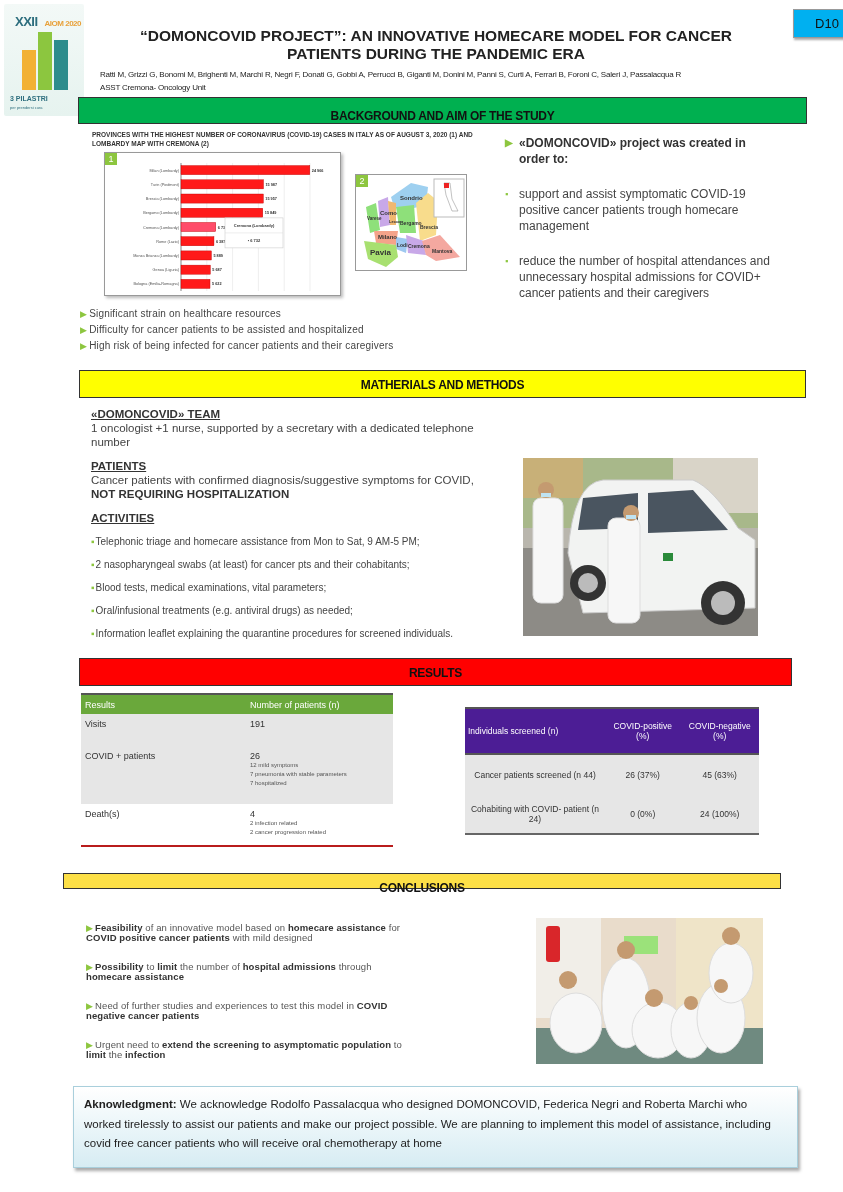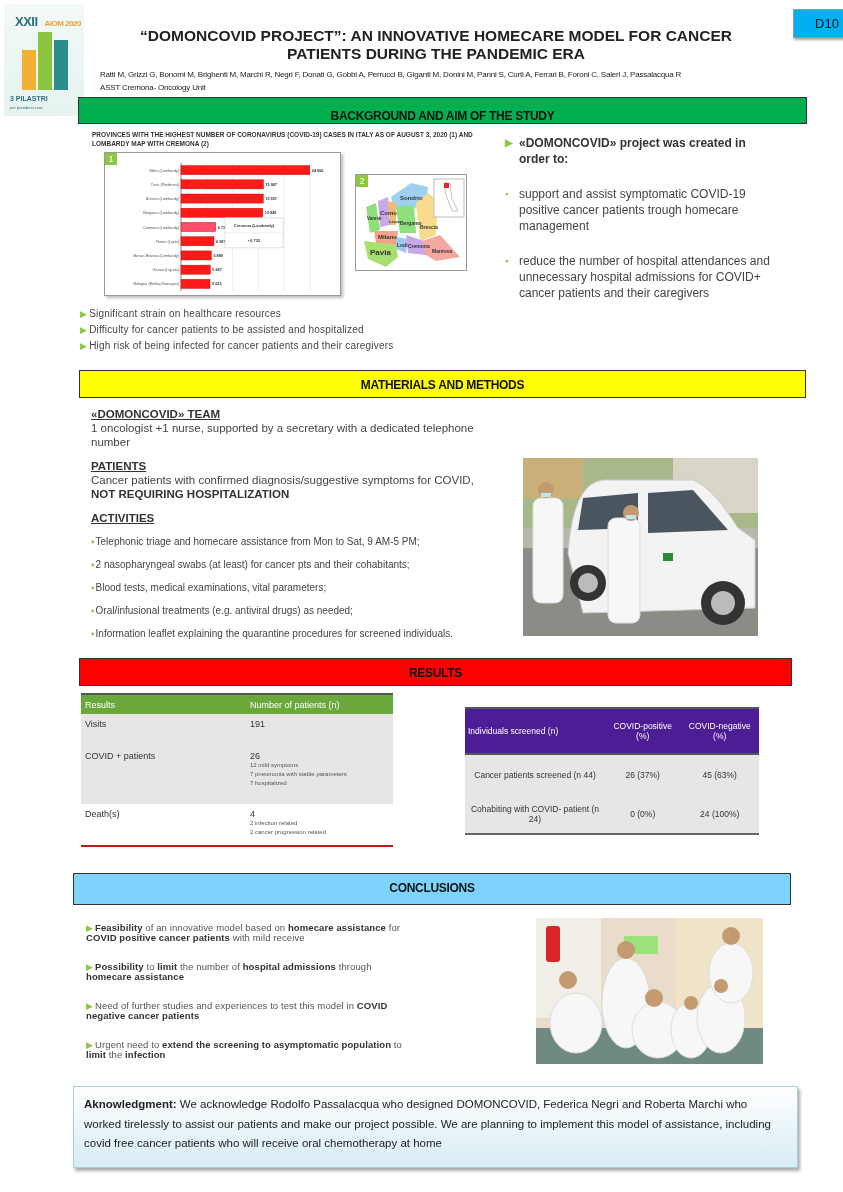--- a/index.html
+++ b/index.html
@@ -16,21 +16,21 @@
   #title { left: 100px; top: 27px; width: 672px; text-align: center; font-weight: bold; font-size: 15.5px; line-height: 18px; color: #222; font-family: "Liberation Sans", sans-serif; }
   #authors { left: 100px; top: 70px; font-size: 8px; color: #222; font-family: "Liberation Sans Narrow","Liberation Sans", sans-serif; letter-spacing: -0.2px; }
   #affil { left: 100px; top: 83px; font-size: 8px; color: #222; letter-spacing: -0.2px; }
   #badge { left: 793px; top: 9px; width: 68px; height: 29px; background: #00b0f0; border: 1px solid #999; box-shadow: 1px 2px 2px #aaa; text-align: center; line-height: 28px; font-size: 13px; color: #111; }
 
   
   .bar { position: absolute; text-align: center; font-weight: bold; font-size: 12px; color: #111; border: 1px solid #333; letter-spacing: -0.3px; }
   #bar-bg { left: 78px; top: 97px; width: 729px; height: 27px; background: #00b050; line-height: 36px; overflow: hidden; }
   #bar-mm { left: 79px; top: 370px; width: 727px; height: 28px; background: #ffff00; line-height: 28px; }
   #bar-res { left: 79px; top: 658px; width: 713px; height: 28px; background: #ff0000; line-height: 28px; }
-  #bar-con { left: 73px; top: 873px; width: 718px; height: 32px; background: #7dd3fc; line-height: 28px; }
+  #bar-con { left: 63px; top: 873px; width: 718px; height: 16px; background: #fde047; line-height: 28px; }
 
   
   #chart-caption { left: 92px; top: 130px; width: 390px; font-size: 6.5px; font-weight: bold; color: #333; line-height: 9px; text-transform: uppercase; }
   #chart-box { left: 104px; top: 152px; width: 237px; height: 144px; border: 1px solid #999; box-shadow: 2px 2px 3px #bbb; background: #fff; }
   #chart-svg { position: absolute; left: 0; top: 0; }
   .num-tag { position: absolute; width: 12px; height: 12px; background: #8dc63f; color: #fff; font-size: 9px; line-height: 12px; text-align: center; }
   #map-box { left: 355px; top: 174px; width: 112px; height: 97px; border: 1px solid #999; background: #fff; }
 
   #aim { left: 505px; top: 135px; width: 270px; font-size: 12px; line-height: 16px; color: #444; }
   #aim .lead { font-weight: bold; color: #333; padding-left: 14px; position: relative; }
@@ -279,21 +279,21 @@
     <tr class="shade">
       <td>Cohabiting with COVID- patient (n 24)</td>
       <td>0 (0%)</td>
       <td>24 (100%)</td>
     </tr>
   </tbody>
 </table>
 
 <div id="bar-con" class="bar">CONCLUSIONS</div>
 <div id="concl" class="abs">
-    <div class="c tri"><b>Feasibility</b><span> of an innovative model based on </span><b>homecare assistance</b><span> for </span><b>COVID positive cancer patients</b><span> with mild receive</span></div>
+    <div class="c tri"><b>Feasibility</b><span> of an innovative model based on </span><b>homecare assistance</b><span> for </span><b>COVID positive cancer patients</b><span> with mild designed</span></div>
     <div class="c tri"><b>Possibility</b><span> to </span><b>limit</b><span> the number of </span><b>hospital admissions</b><span> through </span><b>homecare assistance</b></div>
     <div class="c tri"><span>Need of further studies and experiences to test this model in </span><b>COVID negative cancer patients</b></div>
     <div class="c tri"><span>Urgent need to </span><b>extend the screening to asymptomatic population</b><span> to </span><b>limit</b><span> the </span><b>infection</b></div>
   </div>
 <div id="photo2" class="abs" title="Oncology team in protective suits posing in a hospital corridor">
   <svg width="227" height="146" viewBox="0 0 227 146">
     <rect width="227" height="146" fill="#e9dccb"></rect>
     <rect x="0" y="0" width="65" height="100" fill="#f1eee8"></rect>
     <rect x="140" y="0" width="87" height="110" fill="#efe4c8"></rect>
     <rect x="0" y="110" width="227" height="36" fill="#6f8a80"></rect>

